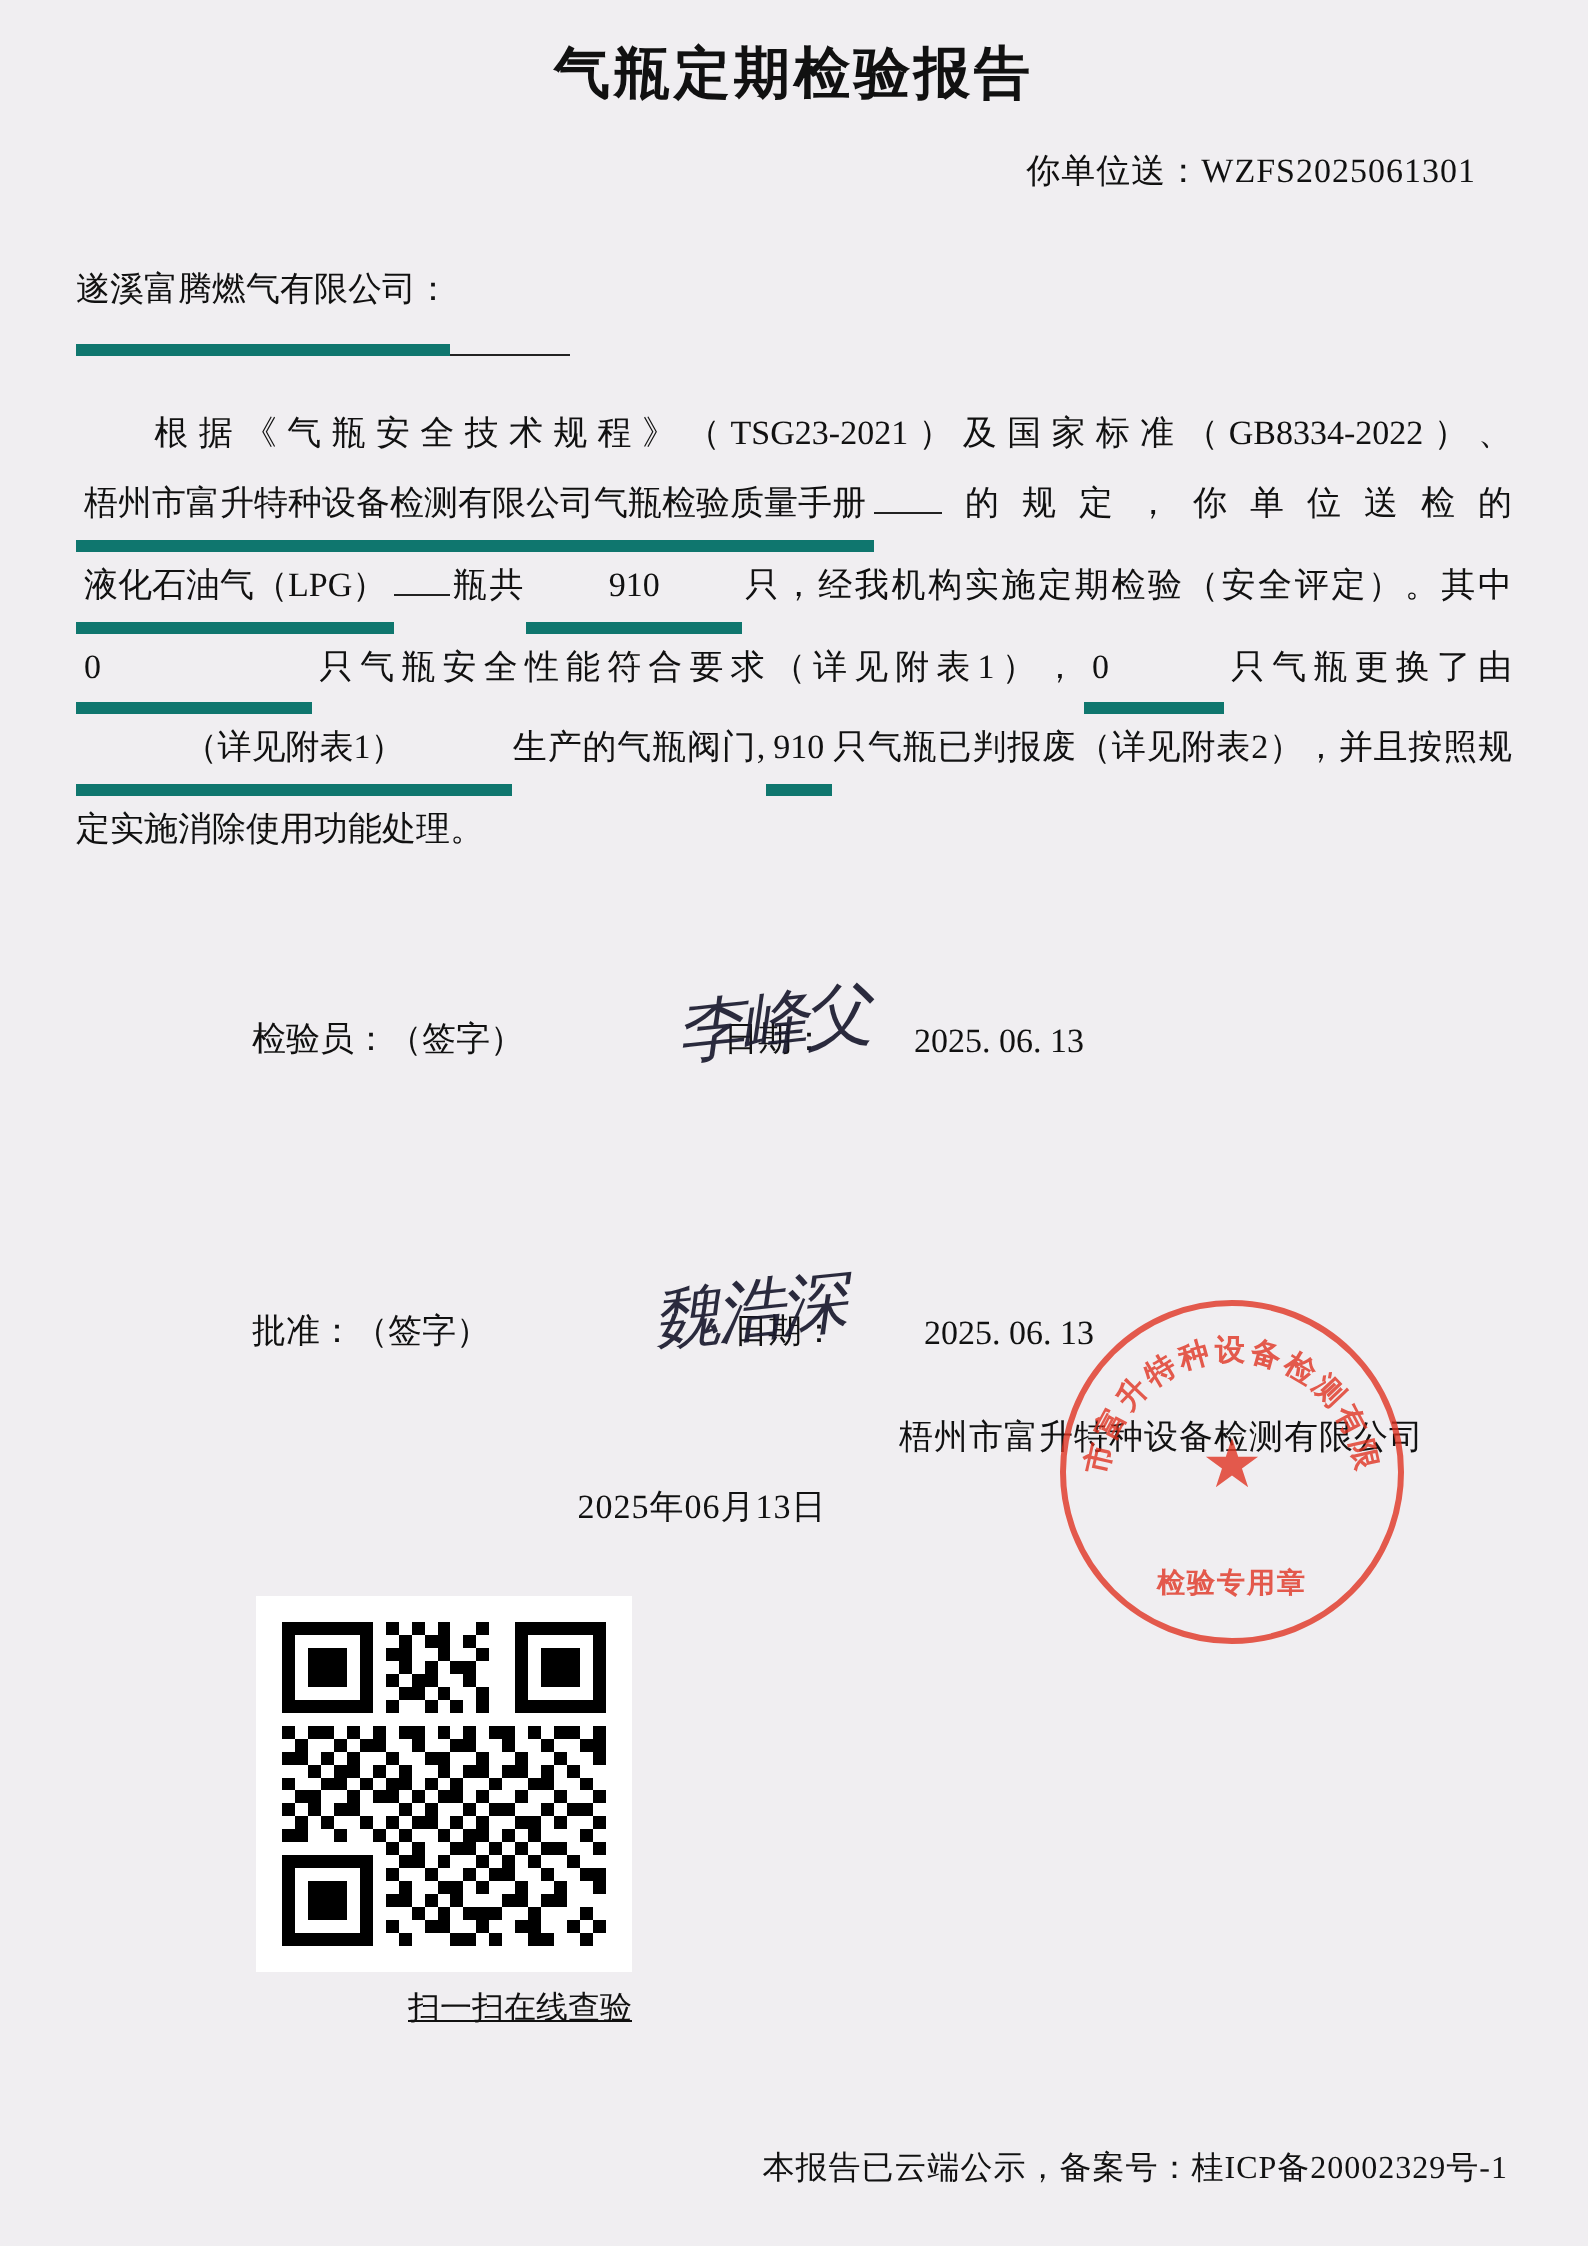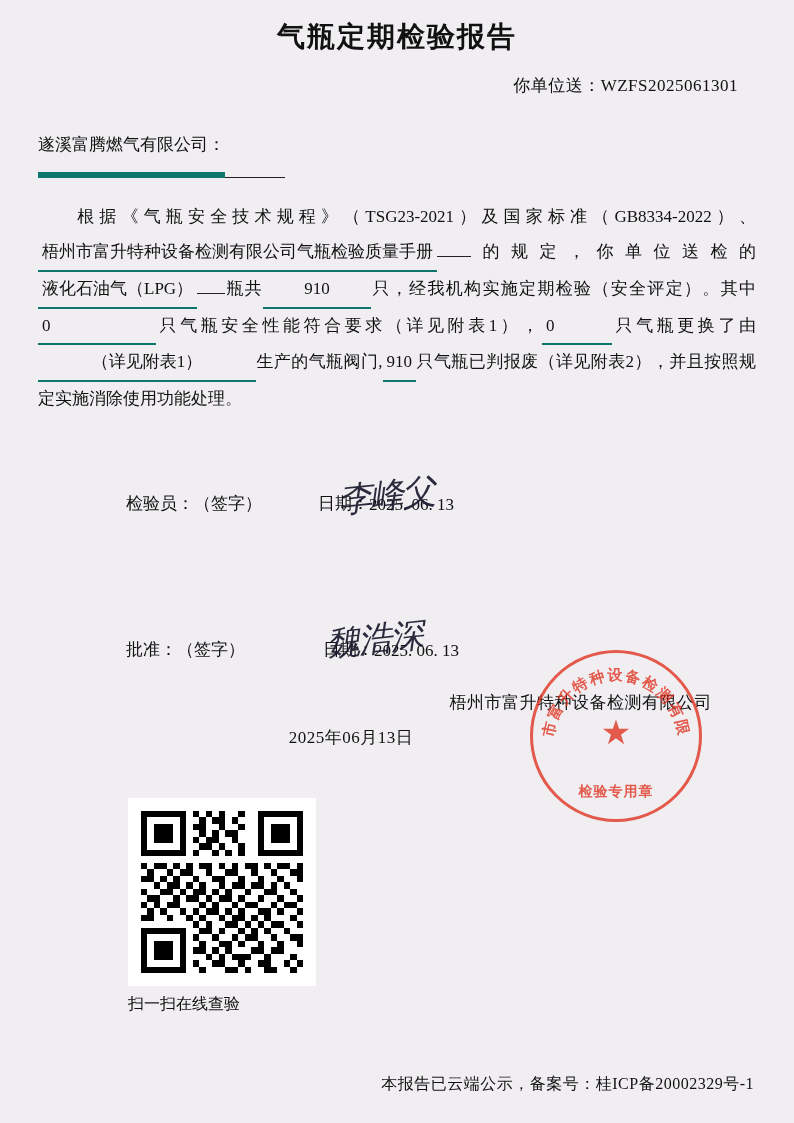--- a/index.html
+++ b/index.html
@@ -58,39 +58,40 @@
     margin-top: 22px;
     font-size: 17px;
     line-height: 2.05;
     text-align: justify;
   }
   .body-text .indent {
     display: inline-block;
     width: 34px;
   }
   .ul {
-    border-bottom: 2px solid #0f766e;
+    border-bottom: 6px solid #0f766e;
     display: inline-block;
     text-align: center;
     padding: 0 4px;
   }
   .ul-blank {
     border-bottom: 1px solid #222;
     display: inline-block;
   }
   .sig-block {
     margin-top: 52px;
     position: relative;
   }
   .sig-row {
     display: flex;
     align-items: flex-end;
     font-size: 17px;
     position: relative;
     height: 46px;
+    gap: 44px;
   }
   .sig-row .label {
     margin-left: 88px;
   }
   .sig-row .date {
     margin-left: 56px;
     text-align: right;
   }
   .sig-row.second {
     margin-top: 100px;
@@ -173,23 +174,24 @@
   }
   .qr {
     width: 188px;
     height: 188px;
     background: #fff;
     padding: 0;
     box-sizing: border-box;
     display: block;
   }
   .qr-caption {
-    text-align: left;
+    text-align: right;
     font-size: 16px;
     margin-top: 8px;
+    text-decoration: underline;
   }
   .footer {
     position: absolute;
     left: 0;
     right: 40px;
     bottom: 28px;
     text-align: right;
     font-size: 16px;
     letter-spacing: 0.5px;
   }

